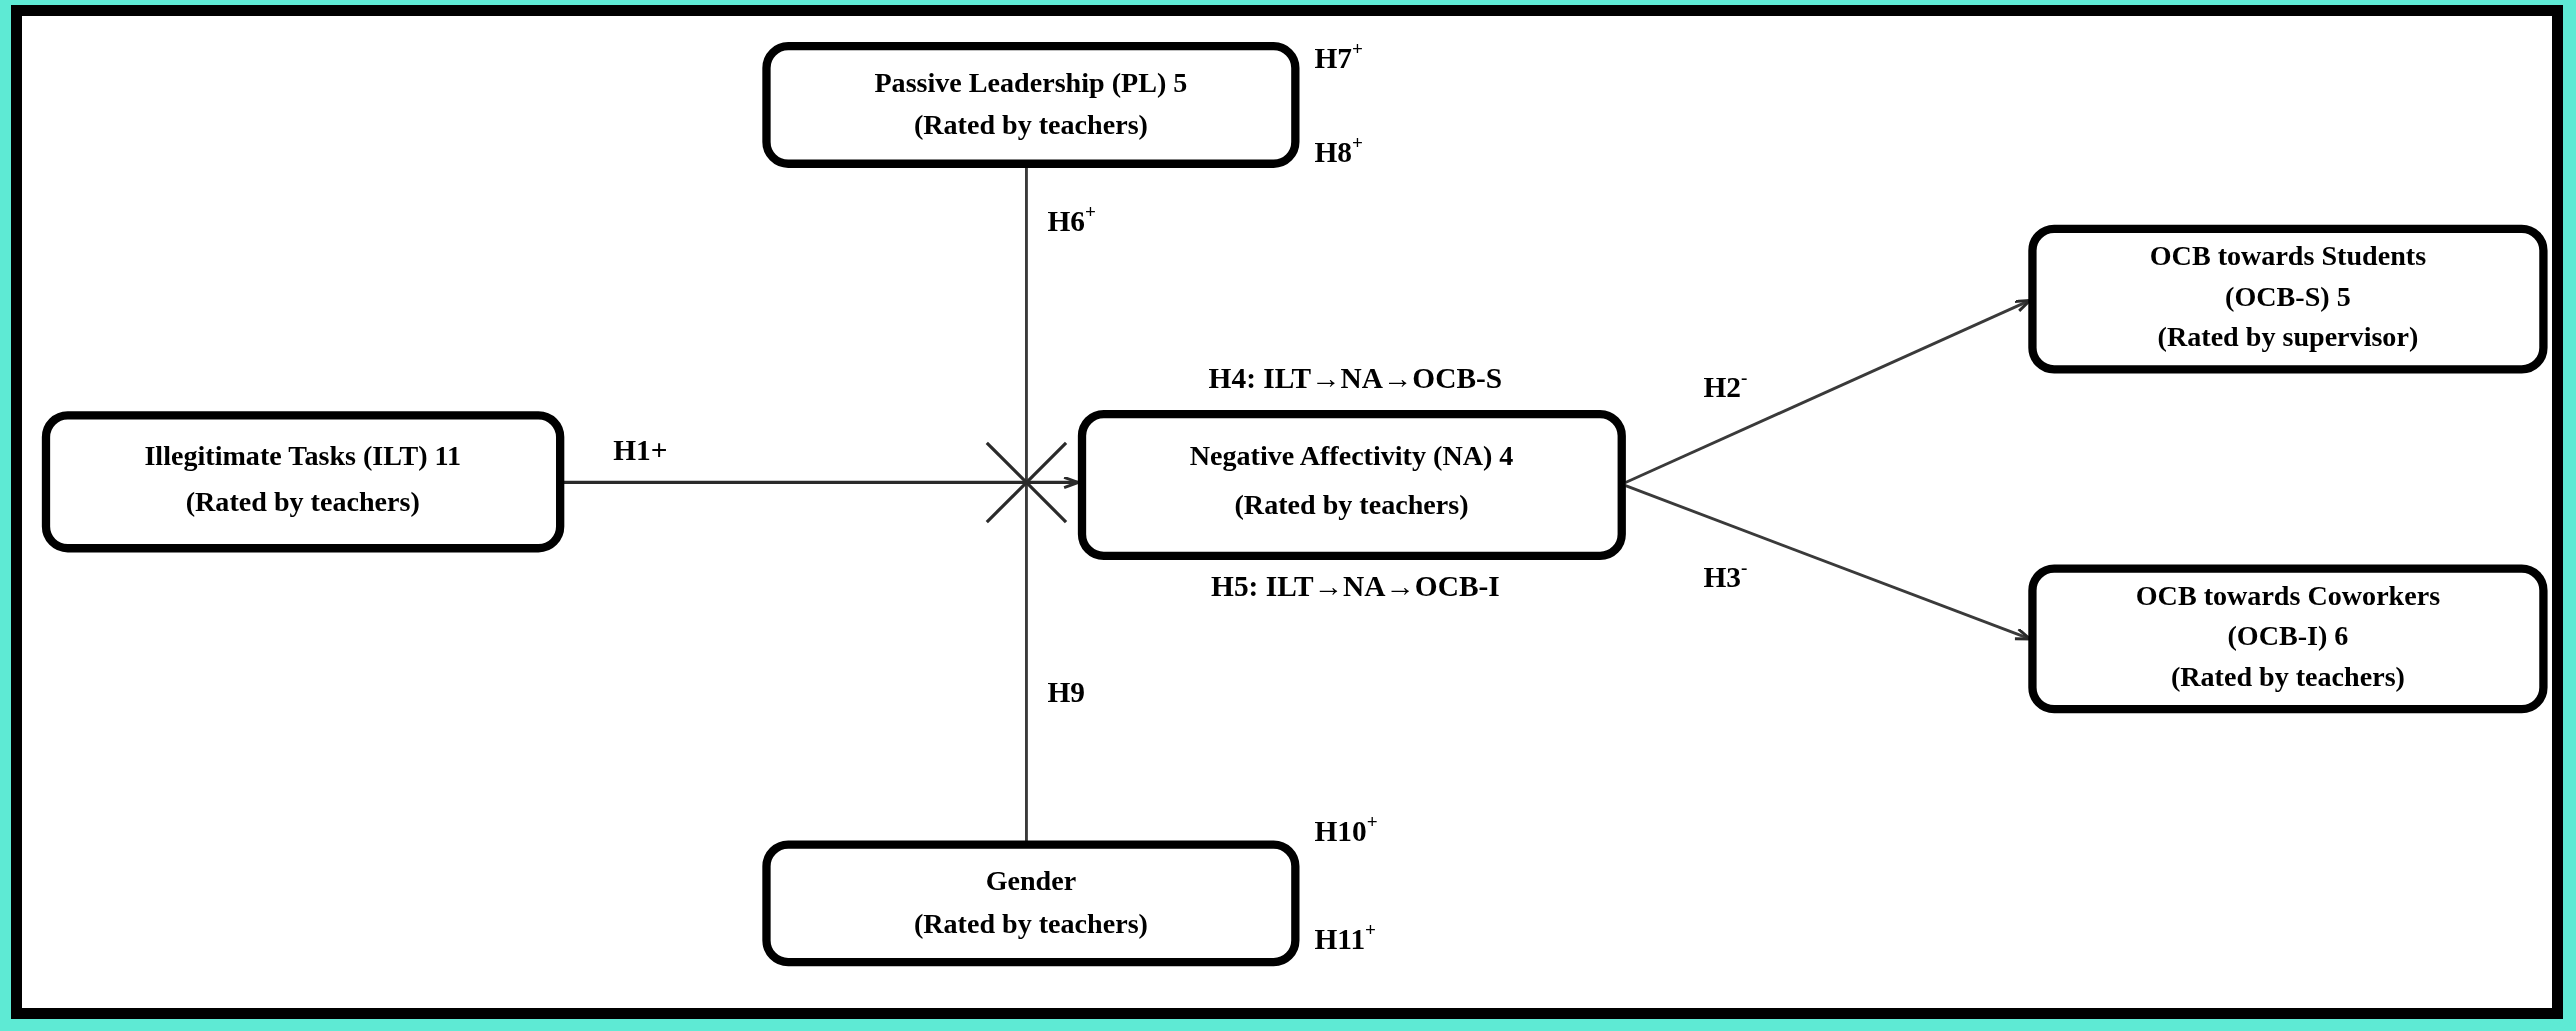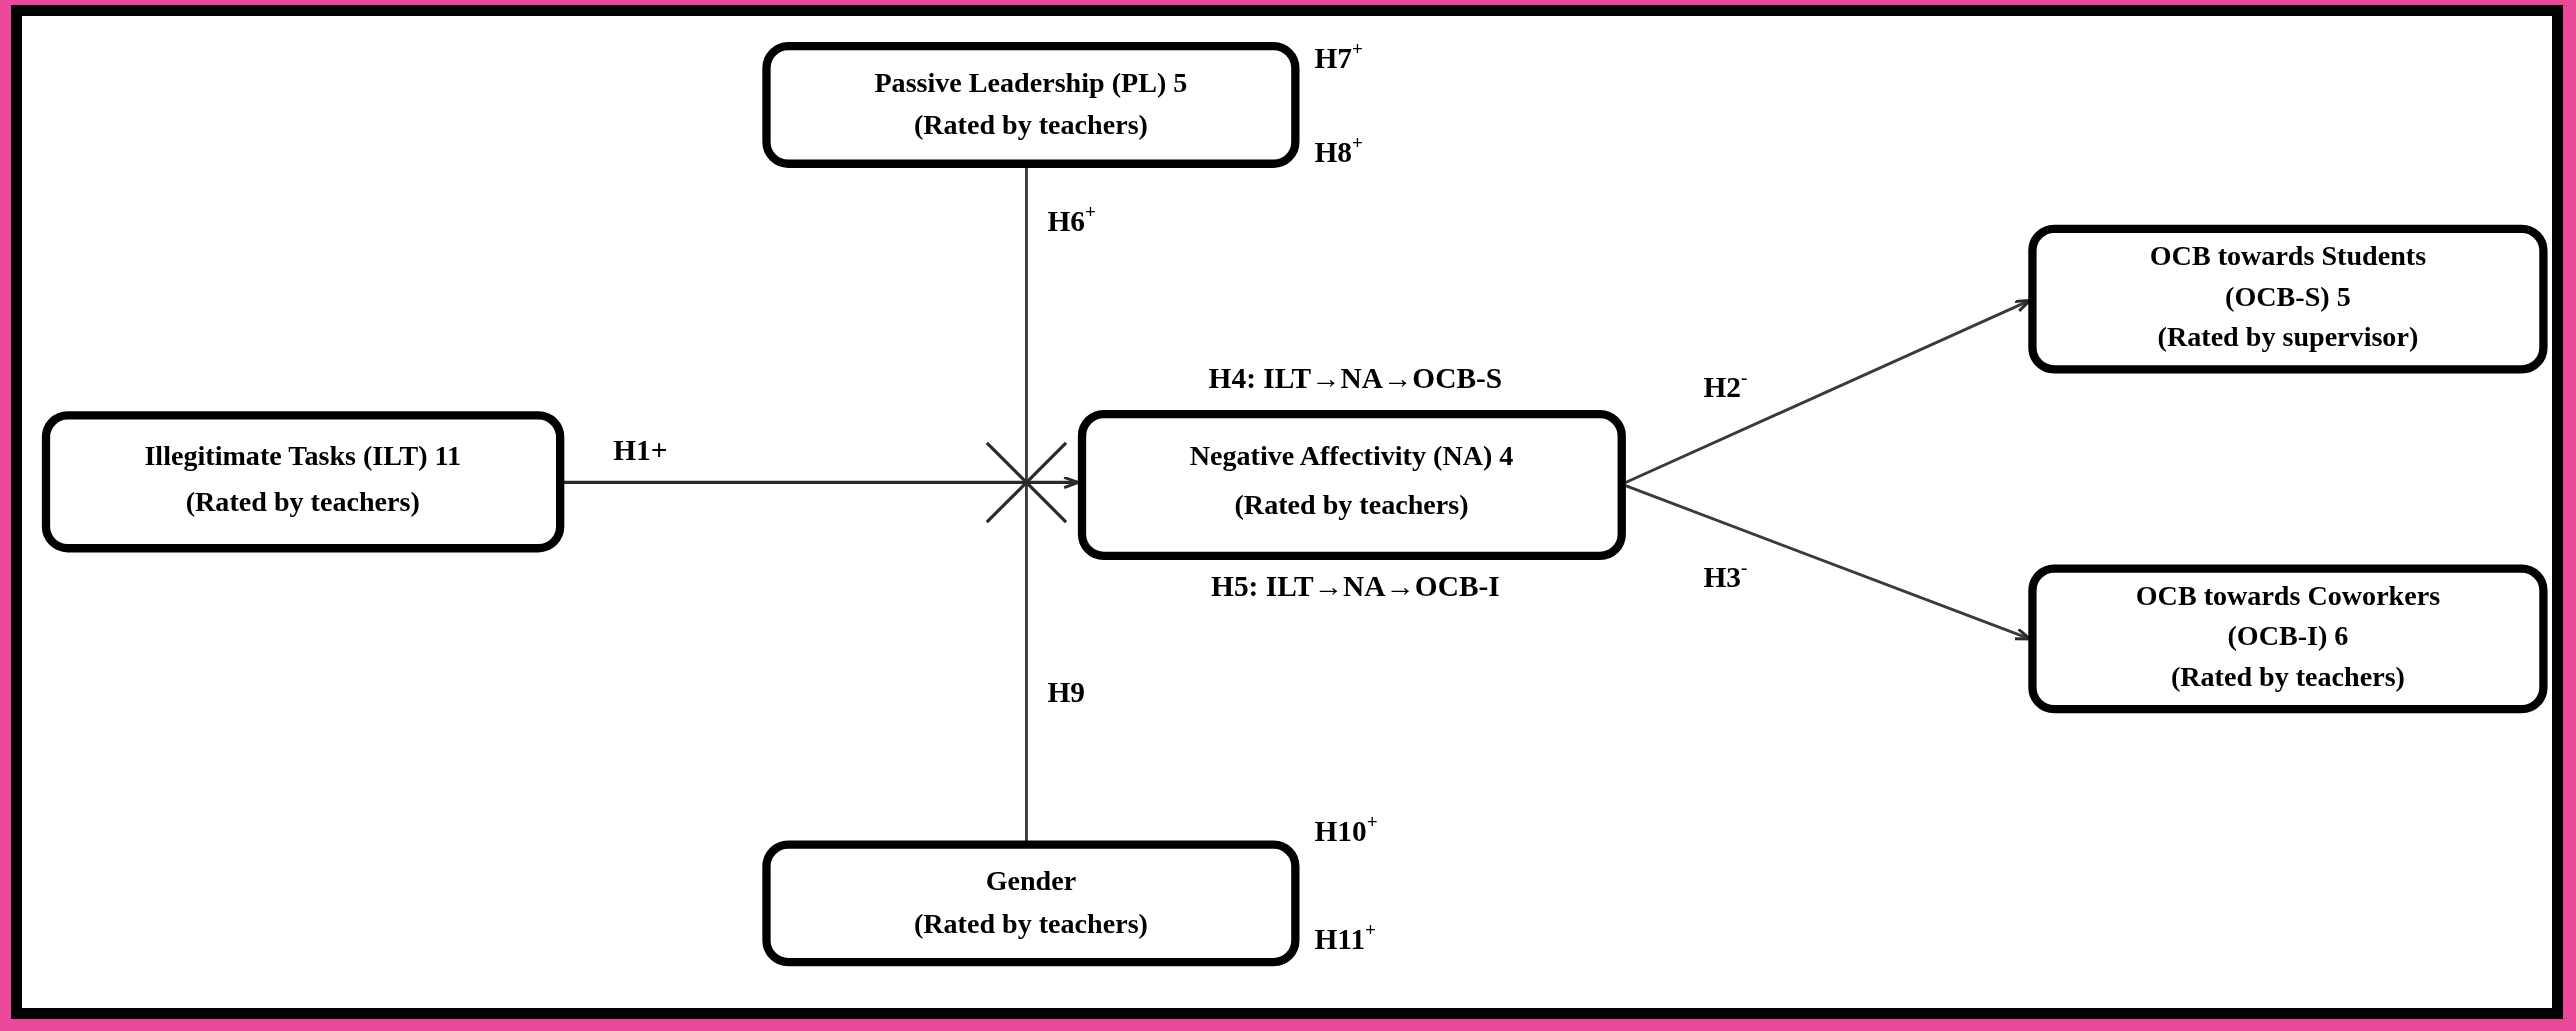--- a/index.html
+++ b/index.html
@@ -8,21 +8,21 @@
     padding: 0;
     background: #ffffff;
   }
   body {
     font-family: "Liberation Serif", "DejaVu Serif", serif;
   }
   #canvas {
     position: relative;
     width: 2576px;
     height: 1032px;
-    background: #ec4899;
+    background: #5eead4;
     overflow: hidden;
   }
   
   #outer-frame {
     position: absolute;
     left: 11px;
     top: 4.5px;
     width: 2552px;
     height: 1014px;
     border: 11.5px solid #000000;

